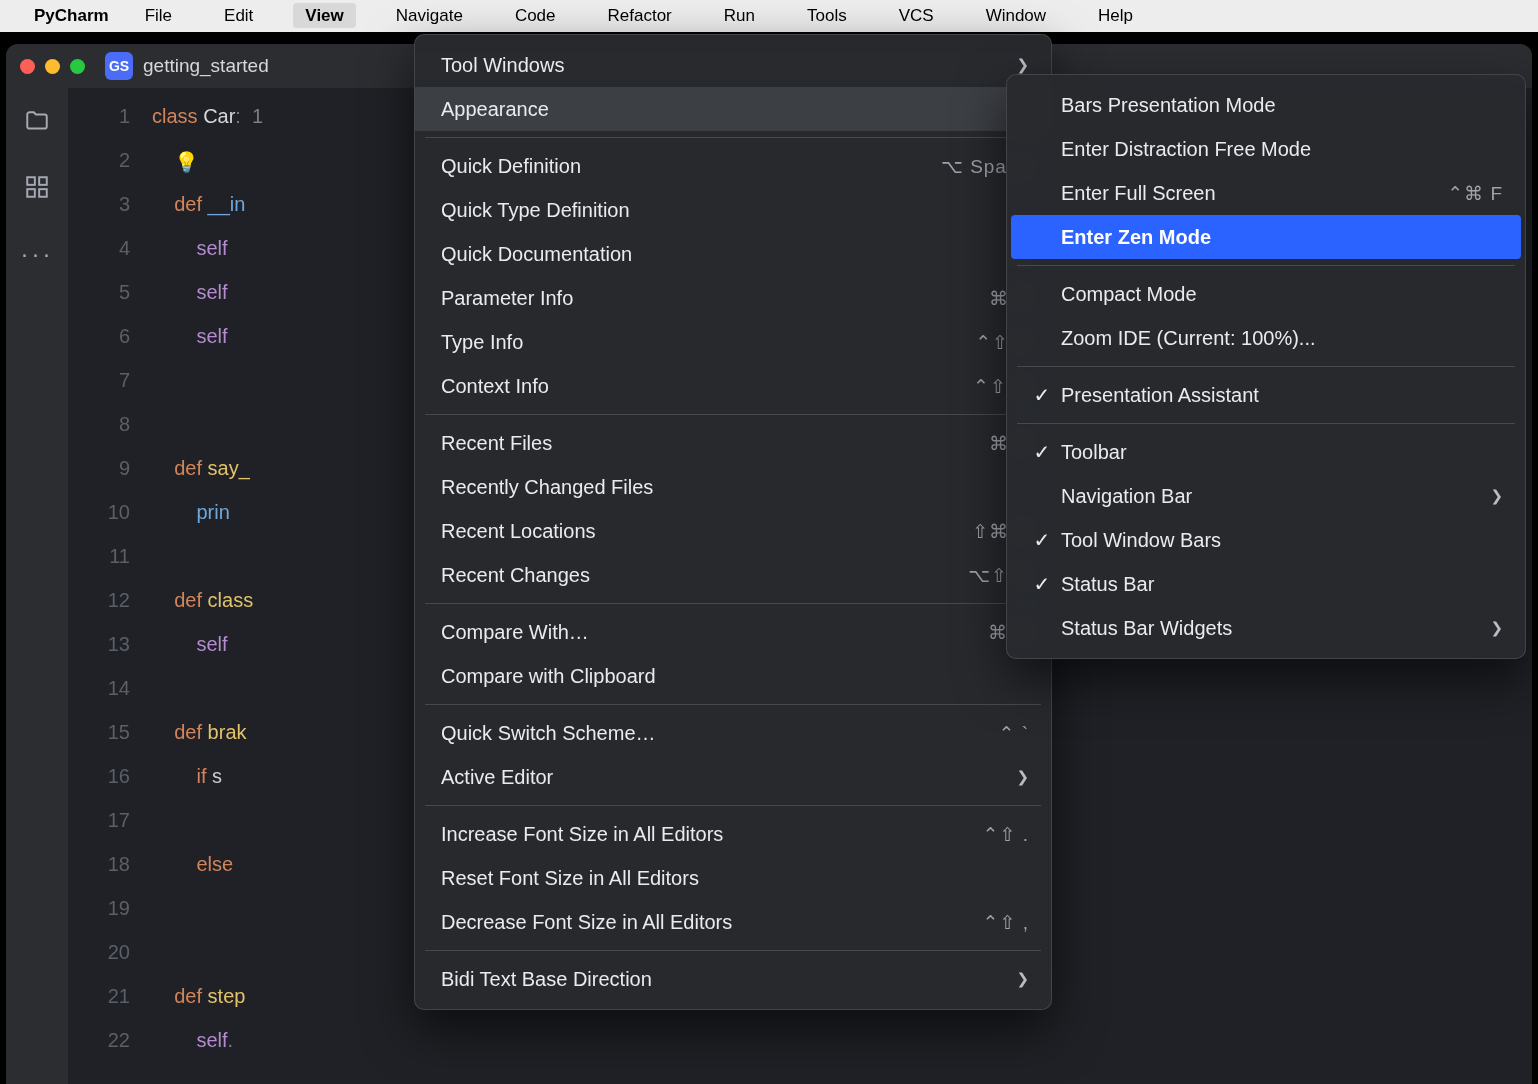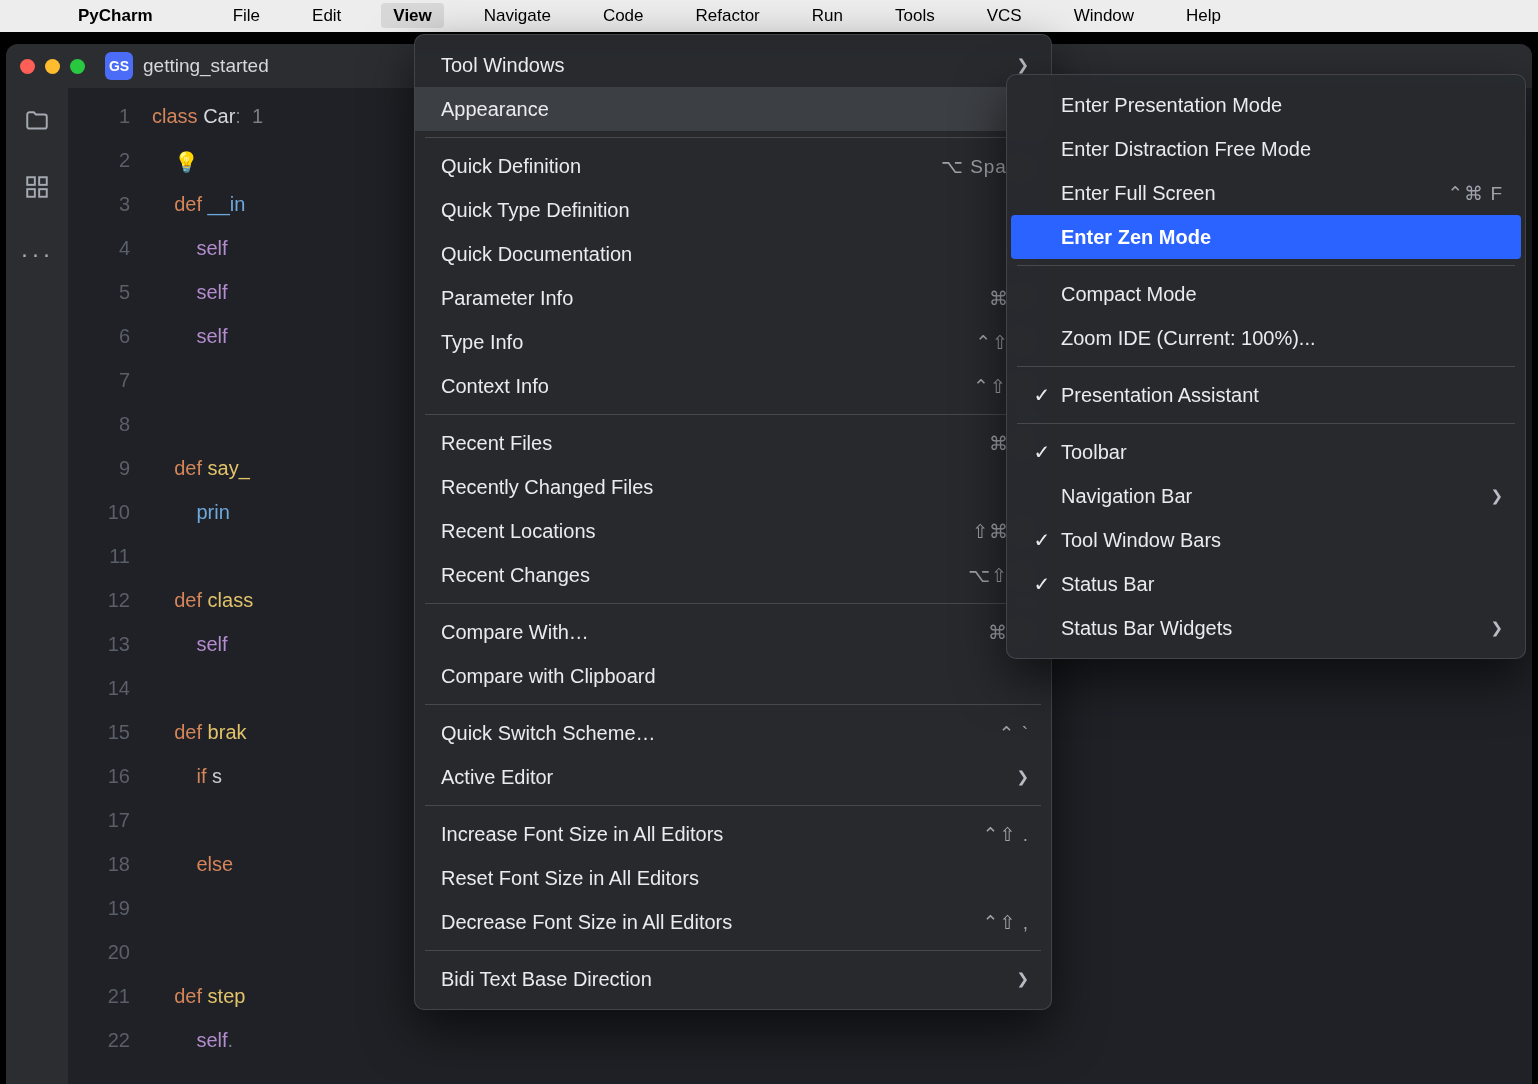--- a/index.html
+++ b/index.html
@@ -1,19 +1,19 @@
 <!DOCTYPE html>
 <html><head>
 <meta charset="utf-8">
 <style>
 * { margin:0; padding:0; box-sizing:border-box; font-family:-apple-system,BlinkMacSystemFont,"Segoe UI",Helvetica,Arial,sans-serif; }
 html,body { width:1538px; height:1084px; background:#000; overflow:hidden; }
 
 
-.mac-menubar { position:absolute; top:0; left:0; right:0; height:32px; background:#ededed; display:flex; align-items:center; padding:0 14px; font-size:17px; color:#000; z-index:5;gap:44px; }
+.mac-menubar { position:absolute; top:0; left:0; right:0; height:32px; background:#ededed; display:flex; align-items:center; padding:0 14px; font-size:17px; color:#000; z-index:5; }
 .mac-menubar .apple { font-size:20px; margin-right:20px; }
 .mac-menubar .app-name { font-weight:700; margin-right:24px; }
 .mac-menubar .mb-item { margin-right:28px; cursor:default; padding:3px 12px; border-radius:4px; }
 .mac-menubar .mb-item.open { background:#d8d8d8;font-weight:bold; }
 
 
 .ide-window { position:absolute; top:44px; left:6px; right:6px; bottom:0; background:#1f2126; border-radius:12px 12px 0 0; overflow:hidden; box-shadow:0 10px 40px rgba(0,0,0,.5); }
 .ide-titlebar { height:44px; background:#2b2d31; display:flex; align-items:center; padding:0 14px; gap:10px; }
 .traffic { display:flex; gap:10px; margin-right:10px; }
 .traffic span { width:15px; height:15px; border-radius:50%; display:block; }
@@ -263,21 +263,21 @@
         <span>Bidi Text Base Direction</span>
       </span>
       <span class="chev">❯</span>
     </div>
   </div>
 
 <div id="appearance-menu" class="dropdown">
     <div class="menu-item">
       <span class="left-slot">
         <span class="check"></span>
-        <span>Enter Presentation Mode</span>
+        <span>Bars Presentation Mode</span>
       </span>
       <span></span>
     </div>
     <div class="menu-item">
       <span class="left-slot">
         <span class="check"></span>
         <span>Enter Distraction Free Mode</span>
       </span>
       <span></span>
     </div>

